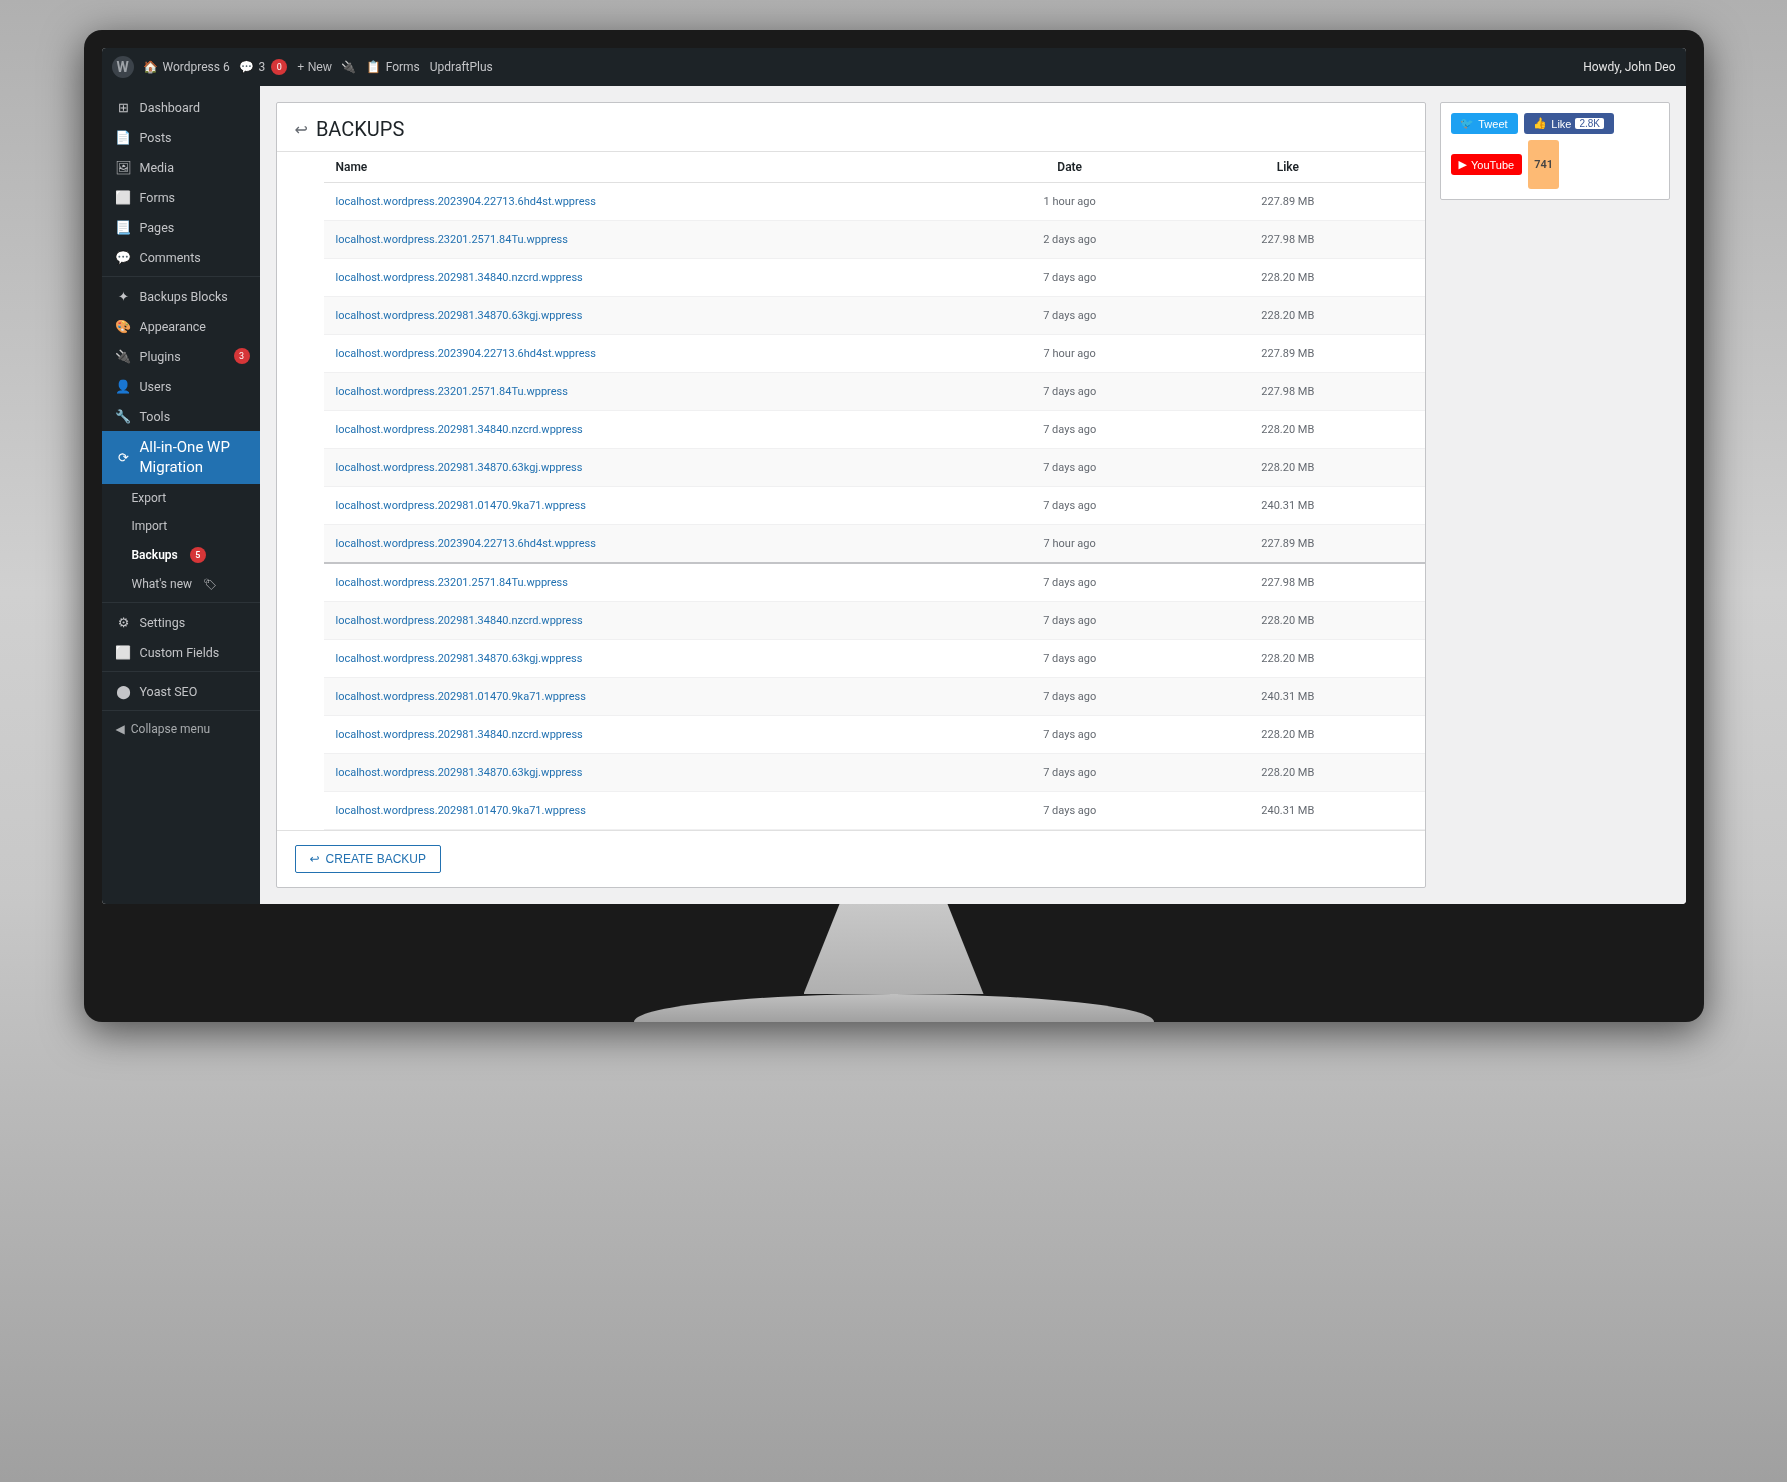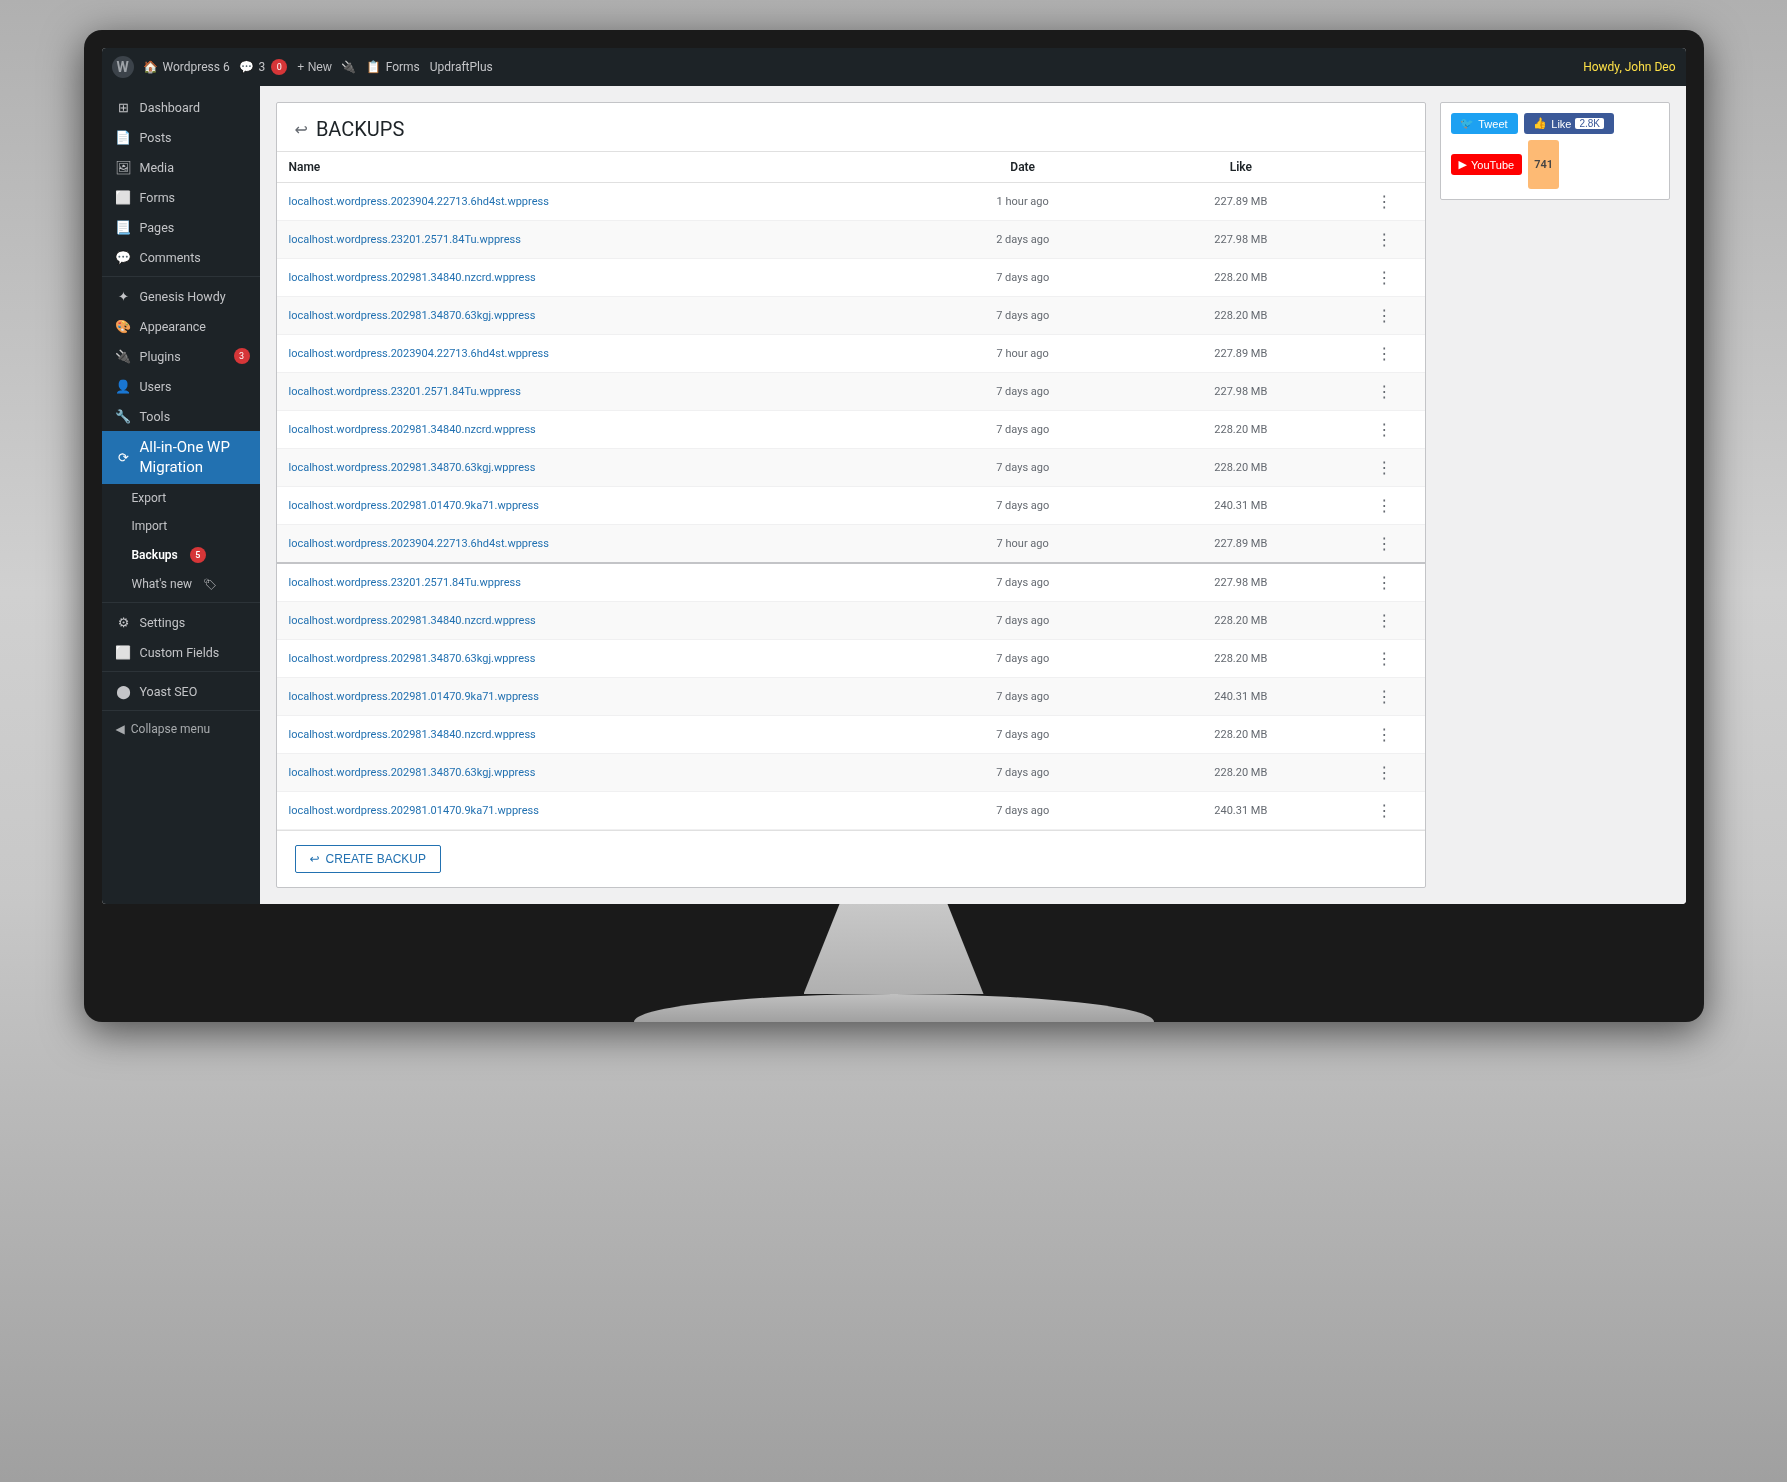--- a/index.html
+++ b/index.html
@@ -100,21 +100,21 @@
       background: transparent;
       border: none;
       color: #c3c4c7;
       font-size: 12px;
       cursor: pointer;
       display: flex;
       align-items: flex-start;
       gap: 3px;
     }
     .admin-bar-right {
-      color: #fde047;
+      color: #e5e5e5;
       font-size: 12px;
     }
 
     
     .main-layout {
       display: flex;
       flex: 1;
       min-height: 640px;
     }
 
@@ -224,20 +224,21 @@
     }
     .panel-title-icon {
       color: #646970;
       font-size: 16px;
     }
 
     
     .backups-table {
       width: 100%;
       border-collapse: collapse;
+      margin-left: 47px;
     }
     .backups-table thead tr th {
       text-align: left;
       font-size: 12px;
       font-weight: 600;
       color: #1d2327;
       padding: 8px 12px;
       border-bottom: 1px solid #e0e0e0;
     }
     .backups-table thead tr th.col-name { width: 55%; }
@@ -462,21 +463,21 @@
             <span class="sidebar-icon">📃</span>
             <span>Pages</span>
           </div>
           <div class="sidebar-item">
             <span class="sidebar-icon">💬</span>
             <span>Comments</span>
           </div>
           <div class="sidebar-separator"></div>
           <div class="sidebar-item">
             <span class="sidebar-icon">✦</span>
-            <span>Genesis Howdy</span>
+            <span>Backups Blocks</span>
           </div>
           <div class="sidebar-item">
             <span class="sidebar-icon">🎨</span>
             <span>Appearance</span>
           </div>
           <div class="sidebar-item">
             <span class="sidebar-icon">🔌</span>
             <span>Plugins</span>
             <span class="sidebar-badge">3</span>
           </div>

